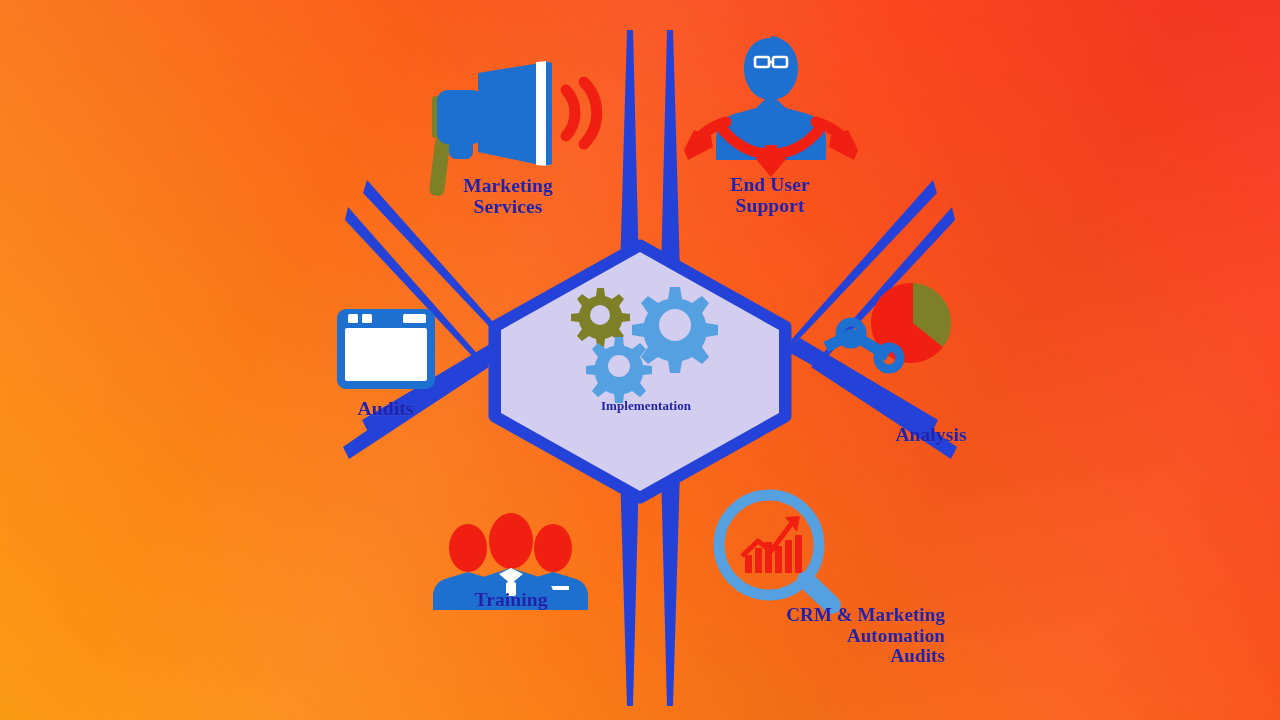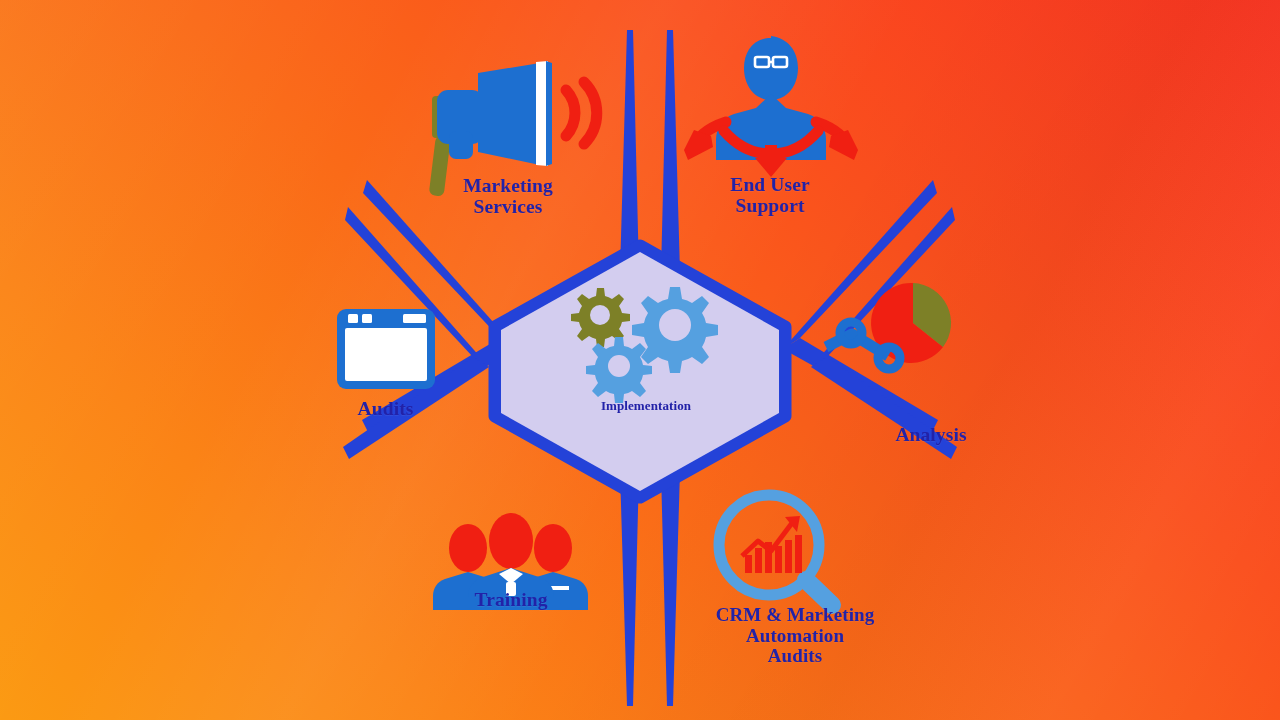--- a/index.html
+++ b/index.html
@@ -41,21 +41,21 @@
     white-space: pre-line;
     pointer-events: none;
   }
   .label-outer { font-size: 19.5px; }
   .label-center { font-size: 13px; }
   .lbl-marketing { left: 392px; top: 175px; width: 232px; }
   .lbl-enduser   { left: 654px; top: 174px; width: 232px; }
   .lbl-design    { left: 288px; top: 398px; width: 195px; }
   .lbl-analysis  { left: 836px; top: 397px; width: 190px; margin-top: 27px; }
   .lbl-training  { left: 415px; top: 589px; width: 192px; text-align: center; }
-  .lbl-crm       { left: 645px; top: 605px; width: 300px; font-size: 19px; }
+  .lbl-crm       { left: 645px; top: 605px; width: 300px; font-size: 19px; text-align: right; }
   .lbl-center    { left: 533px; top: 399px; width: 226px; }
 </style>
 </head>
 <body>
 
 <div id="stage">
 
   <div class="bg-sheen"></div>
 
   <svg class="diagram" viewBox="0 0 1280 720">

